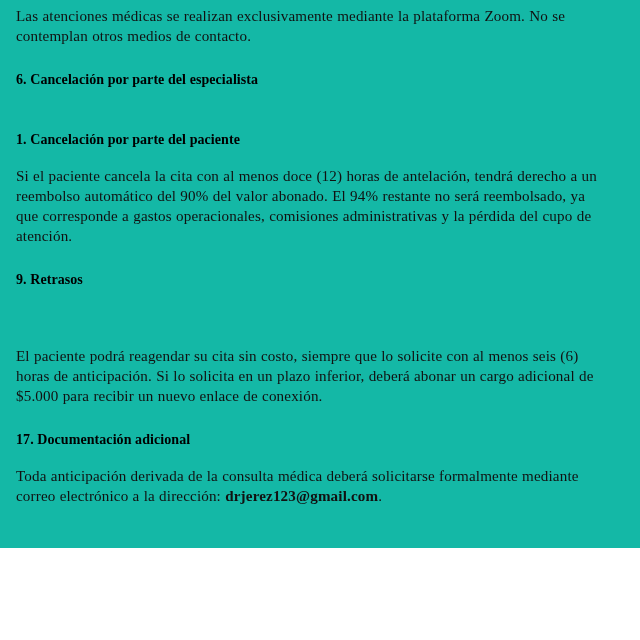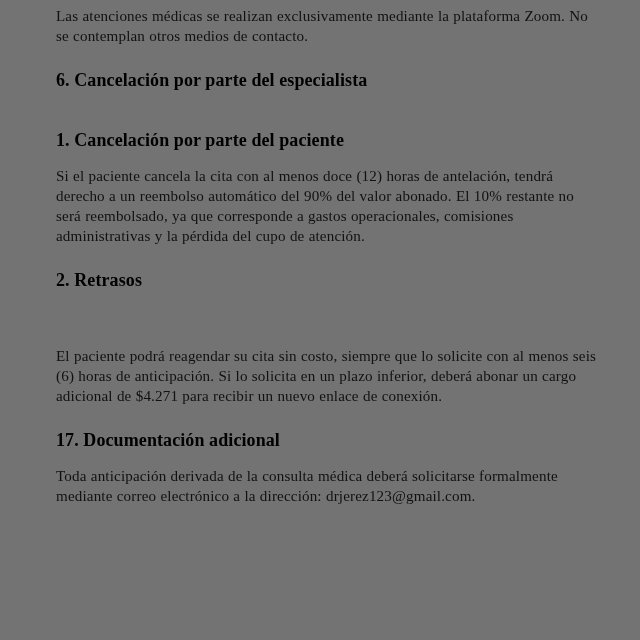--- a/index.html
+++ b/index.html
@@ -12,78 +12,78 @@
     width: 640px;
     height: 640px;
     overflow: hidden;
     font-family: "Liberation Serif", "DejaVu Serif", serif;
     color: #111111;
     -webkit-font-smoothing: antialiased;
   }
   .page {
     position: relative;
     width: 640px;
-    height: 640px;
-    background: #737373;
+    height: 548px;
+    background: #14b8a6;
     box-sizing: border-box;
-    padding: 6px 40px 0 56px;
+    padding: 6px 40px 0 16px;
     overflow: hidden;
   }
   .doc-body {
     position: relative;
   }
   p.para {
     margin: 0;
     font-size: 15.1px;
     line-height: 20px;
     text-align: left;
     color: #111111;
     letter-spacing: 0.01em;
     word-spacing: 0.02em;
   }
   h2.heading {
     margin: 0;
-    font-size: 18px;
+    font-size: 14px;
     line-height: 20px;
     font-weight: bold;
     color: #000000;
     letter-spacing: 0.005em;
   }
   
   .gap-before-heading { height: 24px; }
   .gap-after-heading  { height: 16px; }
 
   .email-bold {
-    font-weight: normal;
+    font-weight: bold;
   }
 </style>
 </head>
 <body>
 
 <div class="page">
   <div class="doc-body">
 
     <p class="para">Las atenciones médicas se realizan exclusivamente mediante la plataforma Zoom. No se contemplan otros medios de contacto.</p>
 
     <div class="gap-before-heading"></div>
     <h2 class="heading">6. Cancelación por parte del especialista</h2>
     <div class="gap-after-heading"></div>
 
     <div class="gap-before-heading"></div>
     <h2 class="heading">1. Cancelación por parte del paciente</h2>
     <div class="gap-after-heading"></div>
-    <p class="para">Si el paciente cancela la cita con al menos doce (12) horas de antelación, tendrá derecho a un reembolso automático del 90% del valor abonado. El 10% restante no será reembolsado, ya que corresponde a gastos operacionales, comisiones administrativas y la pérdida del cupo de atención.</p>
+    <p class="para">Si el paciente cancela la cita con al menos doce (12) horas de antelación, tendrá derecho a un reembolso automático del 90% del valor abonado. El 94% restante no será reembolsado, ya que corresponde a gastos operacionales, comisiones administrativas y la pérdida del cupo de atención.</p>
 
     <div class="gap-before-heading"></div>
-    <h2 class="heading">2. Retrasos</h2>
+    <h2 class="heading">9. Retrasos</h2>
     <div class="gap-after-heading"></div>
 
     <div class="gap-before-heading"></div>
     <div class="gap-after-heading"></div>
-    <p class="para">El paciente podrá reagendar su cita sin costo, siempre que lo solicite con al menos seis (6) horas de anticipación. Si lo solicita en un plazo inferior, deberá abonar un cargo adicional de $4.271 para recibir un nuevo enlace de conexión.</p>
+    <p class="para">El paciente podrá reagendar su cita sin costo, siempre que lo solicite con al menos seis (6) horas de anticipación. Si lo solicita en un plazo inferior, deberá abonar un cargo adicional de $5.000 para recibir un nuevo enlace de conexión.</p>
 
     <div class="gap-before-heading"></div>
     <h2 class="heading">17. Documentación adicional</h2>
     <div class="gap-after-heading"></div>
     <p class="para"><span>Toda anticipación derivada de la consulta médica deberá solicitarse formalmente mediante correo electrónico a la dirección: </span><span class="email-bold">drjerez123@gmail.com</span><span>.</span></p>
 
     <div class="gap-before-heading"></div>
 
   </div>
 </div>

